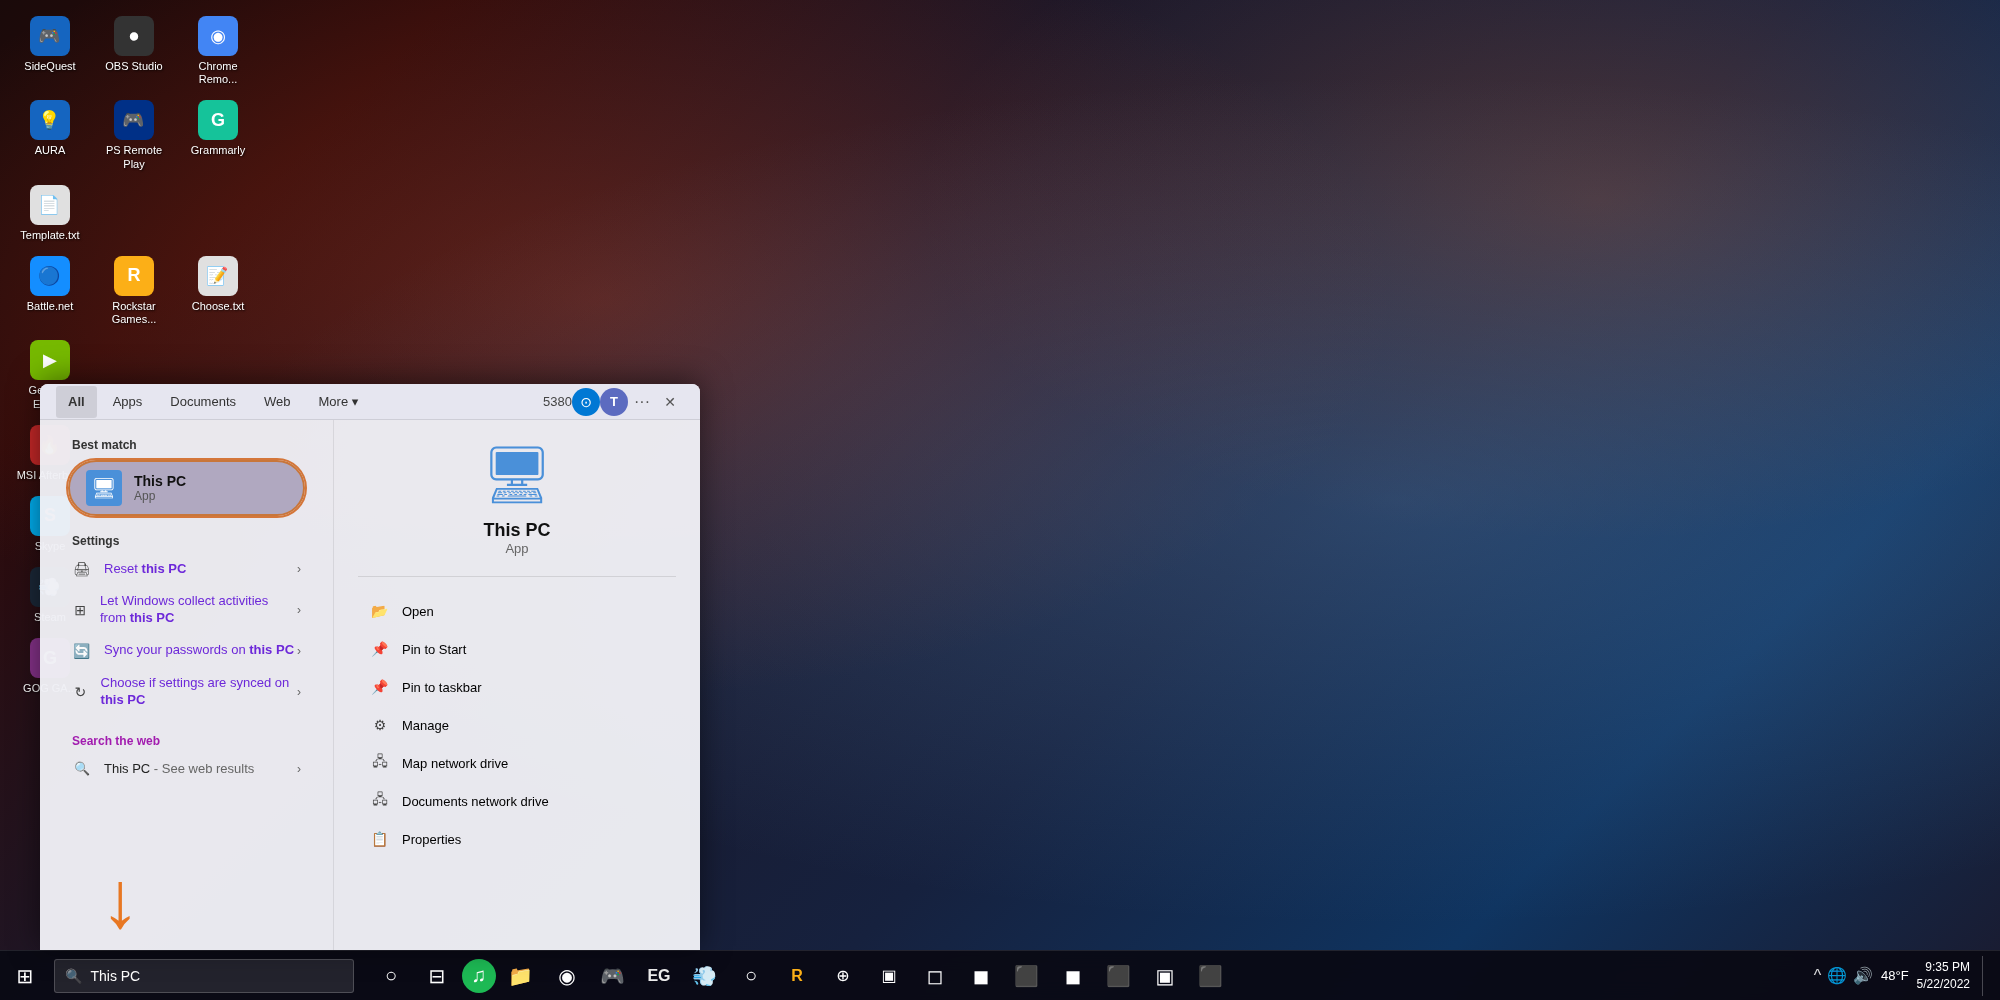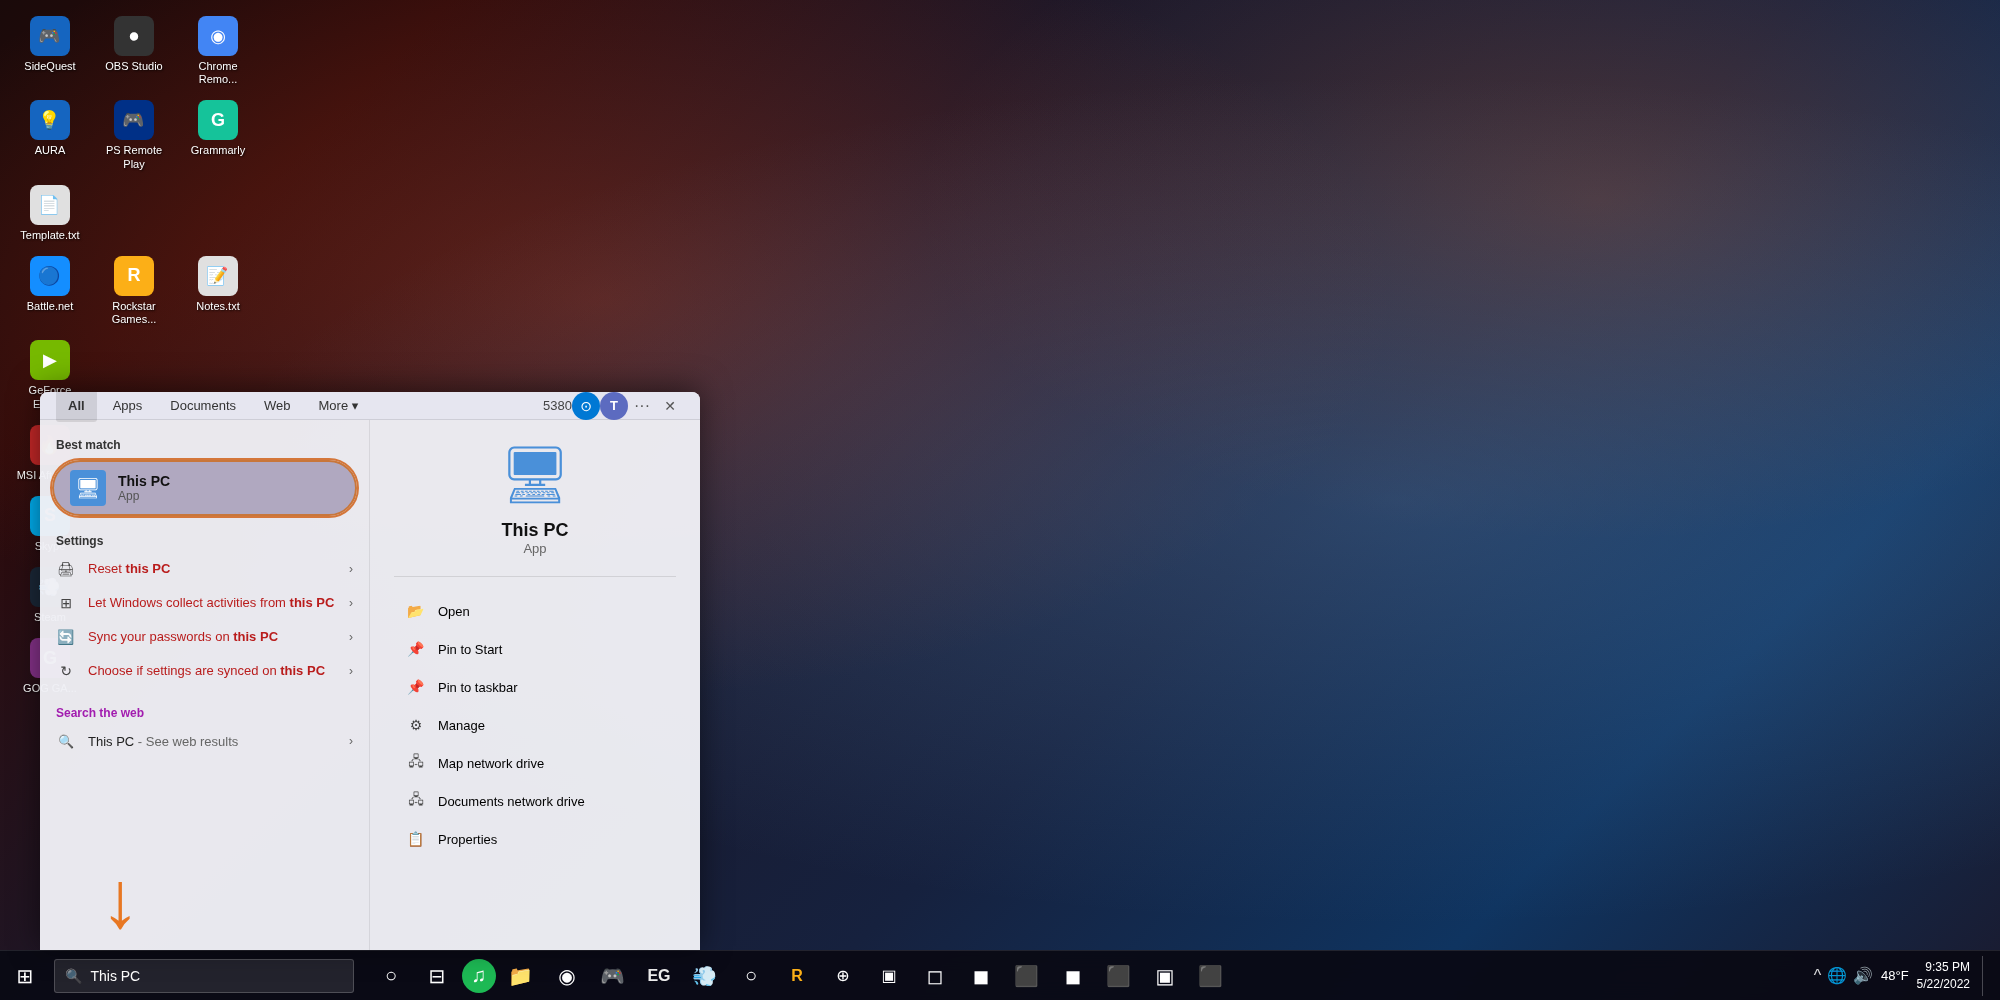--- a/index.html
+++ b/index.html
@@ -183,21 +183,21 @@
       z-index: 200;
       overflow: hidden;
     }
 
     
     .panel-header {
       background: rgba(230,230,240,0.98);
       padding: 0 16px;
       display: flex;
       align-items: center;
-      height: 28px;
+      height: 36px;
       border-bottom: 1px solid rgba(0,0,0,0.1);
       gap: 4px;
     }
 
     .panel-tab {
       padding: 4px 12px;
       font-size: 13px;
       cursor: pointer;
       border-radius: 3px;
       color: #333;
@@ -270,22 +270,22 @@
     }
 
     
     .panel-body {
       display: flex;
       height: 530px;
     }
 
     
     .left-pane {
-      width: 330px;
-      padding: 12px 0;
+      width: 294px;
+      padding: 12px 16px;
       border-right: 1px solid rgba(0,0,0,0.08);
       overflow-y: auto;
     }
 
     .section-label {
       font-size: 12px;
       font-weight: 600;
       color: #333;
       padding: 6px 16px 4px;
       text-transform: none;
@@ -363,21 +363,21 @@
       height: 20px;
       display: flex;
       align-items: center;
       justify-content: center;
       font-size: 14px;
       color: #444;
     }
 
     .settings-text {
       font-size: 13px;
-      color: #b91c1c;
+      color: #6d28d9;
       line-height: 1.3;
     }
 
     .settings-text .highlight {
       font-weight: 700;
     }
 
     .chevron {
       color: #666;
       font-size: 12px;
@@ -565,21 +565,21 @@
         <div class="desktop-icon">
           <div class="icon-img" style="background:#148EFF;font-size:18px">🔵</div>
           <span class="icon-label">Battle.net</span>
         </div>
         <div class="desktop-icon">
           <div class="icon-img" style="background:#FCAF17;font-size:18px;font-weight:bold;color:#fff">R</div>
           <span class="icon-label">Rockstar Games...</span>
         </div>
         <div class="desktop-icon">
           <div class="icon-img" style="background:#e0e0e0;font-size:18px">📝</div>
-          <span class="icon-label">Notes.txt</span>
+          <span class="icon-label">Choose.txt</span>
         </div>
       </div>
 
       <div class="icon-row">
         <div class="desktop-icon">
           <div class="icon-img" style="background:#76B900;font-size:18px;color:white;">▶</div>
           <span class="icon-label">GeForce Expe...</span>
         </div>
       </div>
 

